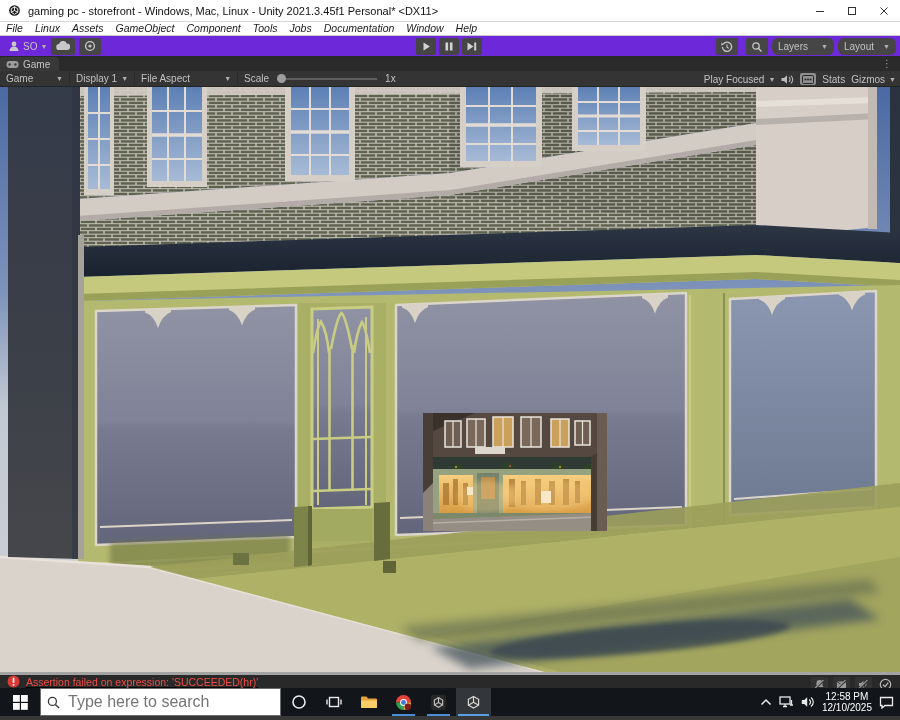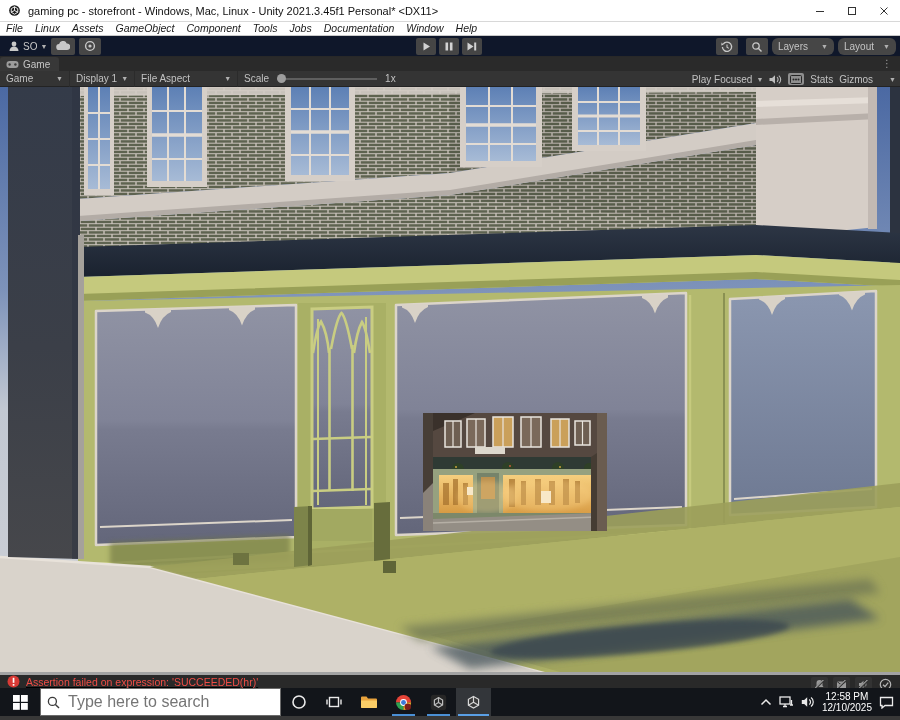--- a/index.html
+++ b/index.html
@@ -8,21 +8,21 @@
   
   .titlebar{height:22px;background:#ffffff;display:flex;align-items:center;color:#111;font-size:11px;border-bottom:1px solid #d8d8d8;}
   .titlebar .appicon{width:13px;height:13px;margin:0 7px 0 8px;flex:0 0 auto;}
   .titlebar .title{flex:1 1 auto;white-space:nowrap;overflow:hidden;}
   .wincontrols{display:flex;height:100%;}
   .winbtn{width:32px;height:100%;display:flex;align-items:center;justify-content:center;}
   
   .menubar{height:14px;background:#ffffff;display:flex;align-items:center;font-size:10.5px;color:#1a1a1a;border-bottom:1px solid #c9c9c9;font-style:italic;}
   .menubar .mitem{padding:0 6px;line-height:13px;}
   
-  .toolbar{height:21px;background:#0f172a;display:flex;align-items:center;position:relative;border-bottom:1px solid #282828;}
+  .toolbar{height:21px;background:#6d28d9;display:flex;align-items:center;position:relative;border-bottom:1px solid #282828;}
   .tbtn{height:17px;background:#464646;border-radius:2px;display:flex;align-items:center;justify-content:center;color:#c8c8c8;font-size:10px;margin-left:4px;padding:0 4px;}
   .tgroup{display:flex;align-items:center;color:#c8c8c8;font-size:10px;margin-left:8px;gap:3px;}
   .caret{font-size:7px;color:#b0b0b0;line-height:1;}
   .playgroup{position:absolute;left:416px;top:2px;display:flex;gap:3px;}
   .pbtn{width:20px;height:17px;background:#454545;border-radius:2px;display:flex;align-items:center;justify-content:center;}
   .tright{position:absolute;right:4px;top:2px;display:flex;gap:4px;}
   .ddark{height:17px;background:#464646;border-radius:6px;color:#c4c4c4;font-size:10px;display:flex;align-items:center;gap:5px;padding:0 6px;}
   
   .tabbar{height:14px;background:#2a2a2a;display:flex;align-items:flex-end;position:relative;}
   .tab{height:14px;background:#383838;display:flex;align-items:center;gap:4px;padding:0 9px 0 6px;font-size:10px;color:#c6c6c6;border-radius:3px 3px 0 0;margin-left:0px;}
@@ -205,21 +205,21 @@
       </svg>
       <div class="vsync">
         <svg width="12" height="9" viewBox="0 0 12 9">
           <rect x="0.5" y="0.5" width="11" height="8" rx="1" fill="none" stroke="#262626" stroke-width="1"></rect>
           <circle cx="3.5" cy="4.5" r="1" fill="#262626"></circle>
             <circle cx="6" cy="4.5" r="1" fill="#262626"></circle>
             <circle cx="8.5" cy="4.5" r="1" fill="#262626"></circle>
         </svg>
       </div>
       <span>Stats</span>
-      <div style="display:flex;align-items:center;gap:16px;padding-right:2px">
+      <div style="display:flex;align-items:center;gap:4px;padding-right:2px">
         <span>Gizmos</span>
         <span class="caret">▼</span>
       </div>
     </div>
   </div>
 
   <div class="viewport">
     <svg width="900" height="585" viewBox="0 0 900 585">
       <defs>
         <linearGradient id="skyG" x1="0" y1="0" x2="0" y2="1">

